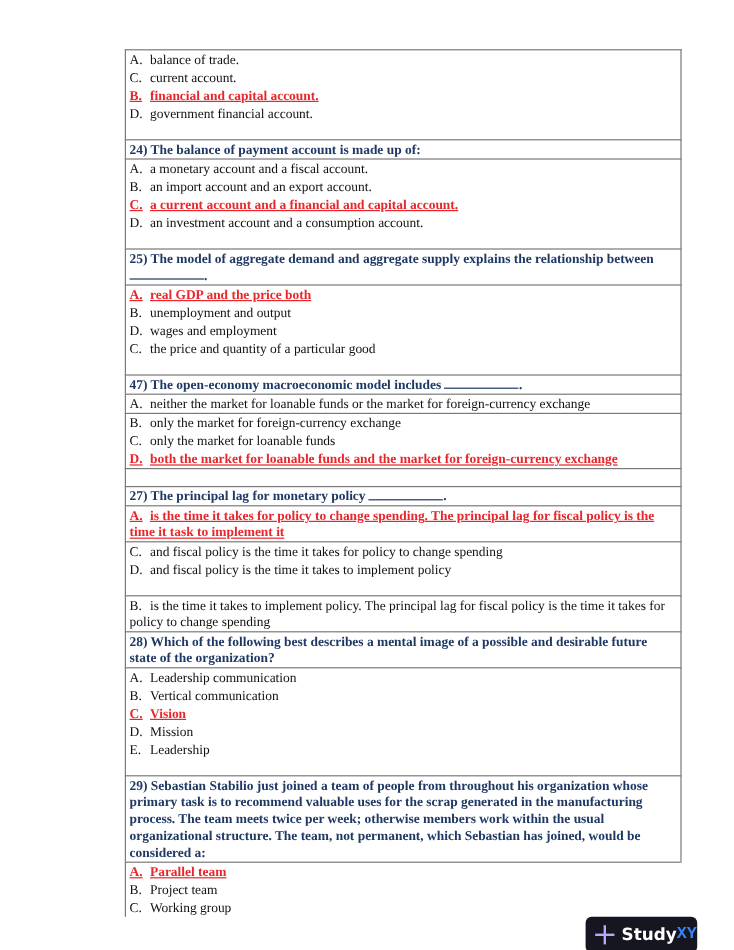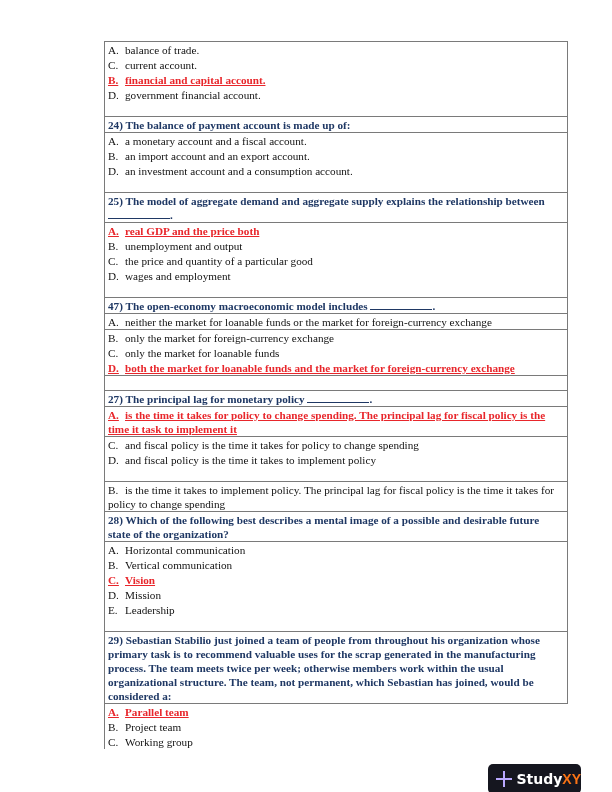--- a/index.html
+++ b/index.html
@@ -13,53 +13,54 @@
   .ans { color: #e8262b; font-weight: bold; text-decoration: underline; }
   .ans .lbl { text-decoration: underline; }
   .pad { height: 14px; }
   .blank { display:inline-block; width: 62px; border-bottom: 1px solid #1f3864; height: 9px; vertical-align: baseline; }
   .badge { position: absolute; left: 488px; top: 764px; width: 93px; height: 30px; background: #15161f;
            border-radius: 5px; display: flex; align-items: center; padding-left: 8px; box-sizing: border-box; }
   .badge .plus { width: 16px; height: 16px; position: relative; margin-right: 6px; }
   .badge .plus:before { content: ""; position: absolute; left: 7px; top: 0; width: 2px; height: 16px; background: #b9a8ff; }
   .badge .plus:after { content: ""; position: absolute; left: 0; top: 7px; width: 16px; height: 2px; background: #b9a8ff; }
   .badge .t1 { color: #ffffff; font-family: "DejaVu Sans", sans-serif; font-weight: bold; font-size: 14px; }
-  .badge .t2 { color: #f97316; font-family: Liberation Sans, sans-serif; font-weight: bold; font-size: 14px; }
+  .badge .t2 { color: #3b82f6; font-family: Liberation Mono, monospace; font-weight: bold; font-size: 14px; }
 </style>
 </head>
 <body>
 
 <div class="sheet">
 
   <div class="box">
     <div class="row opt"><span class="lbl">A.</span><span>balance of trade.</span></div>
     <div class="row opt"><span class="lbl">C.</span><span>current account.</span></div>
     <div class="row opt ans"><span class="lbl">B.</span><span>financial and capital account.</span></div>
     <div class="row opt"><span class="lbl">D.</span><span>government financial account.</span></div>
     <div class="pad"></div>
   </div>
 
   <div class="box">
     <div class="row q">24) The balance of payment account is made up of:</div>
   </div>
   <div class="box">
     <div class="row opt"><span class="lbl">A.</span><span>a monetary account and a fiscal account.</span></div>
     <div class="row opt"><span class="lbl">B.</span><span>an import account and an export account.</span></div>
+    <div class="row opt ans"><span class="lbl">C.</span><span>a current account and a financial and capital account.</span></div>
     <div class="row opt"><span class="lbl">D.</span><span>an investment account and a consumption account.</span></div>
     <div class="pad"></div>
   </div>
 
   <div class="box">
     <div class="row q"><span>25) The model of aggregate demand and aggregate supply explains the relationship between</span><br><span class="blank"></span><span>.</span></div>
   </div>
   <div class="box">
     <div class="row opt ans"><span class="lbl">A.</span><span>real GDP and the price both</span></div>
     <div class="row opt"><span class="lbl">B.</span><span>unemployment and output</span></div>
+    <div class="row opt"><span class="lbl">D.</span><span>wages and employment</span></div>
     <div class="row opt"><span class="lbl">C.</span><span>the price and quantity of a particular good</span></div>
-    <div class="row opt"><span class="lbl">D.</span><span>wages and employment</span></div>
     <div class="pad"></div>
   </div>
 
   <div class="box">
     <div class="row q"><span>47) The open-economy macroeconomic model includes</span> <span class="blank"></span><span>.</span></div>
   </div>
   <div class="box">
     <div class="row opt"><span class="lbl">A.</span><span>neither the market for loanable funds or the market for foreign-currency exchange</span></div>
   </div>
   <div class="box">
@@ -83,21 +84,21 @@
     <div class="pad"></div>
   </div>
   <div class="box">
     <div class="row opt"><span class="lbl">B.</span><span>is the time it takes to implement policy. The principal lag for fiscal policy is the time it takes for policy to change spending</span></div>
   </div>
 
   <div class="box">
     <div class="row q">28) Which of the following best describes a mental image of a possible and desirable future state of the organization?</div>
   </div>
   <div class="box">
-    <div class="row opt"><span class="lbl">A.</span><span>Horizontal communication</span></div>
+    <div class="row opt"><span class="lbl">A.</span><span>Leadership communication</span></div>
     <div class="row opt"><span class="lbl">B.</span><span>Vertical communication</span></div>
     <div class="row opt ans"><span class="lbl">C.</span><span>Vision</span></div>
     <div class="row opt"><span class="lbl">D.</span><span>Mission</span></div>
     <div class="row opt"><span class="lbl">E.</span><span>Leadership</span></div>
     <div class="pad"></div>
   </div>
 
   <div class="box">
     <div class="row q">29) Sebastian Stabilio just joined a team of people from throughout his organization whose primary task is to recommend valuable uses for the scrap generated in the manufacturing process. The team meets twice per week; otherwise members work within the usual organizational structure. The team, not permanent, which Sebastian has joined, would be considered a:</div>
   </div>

